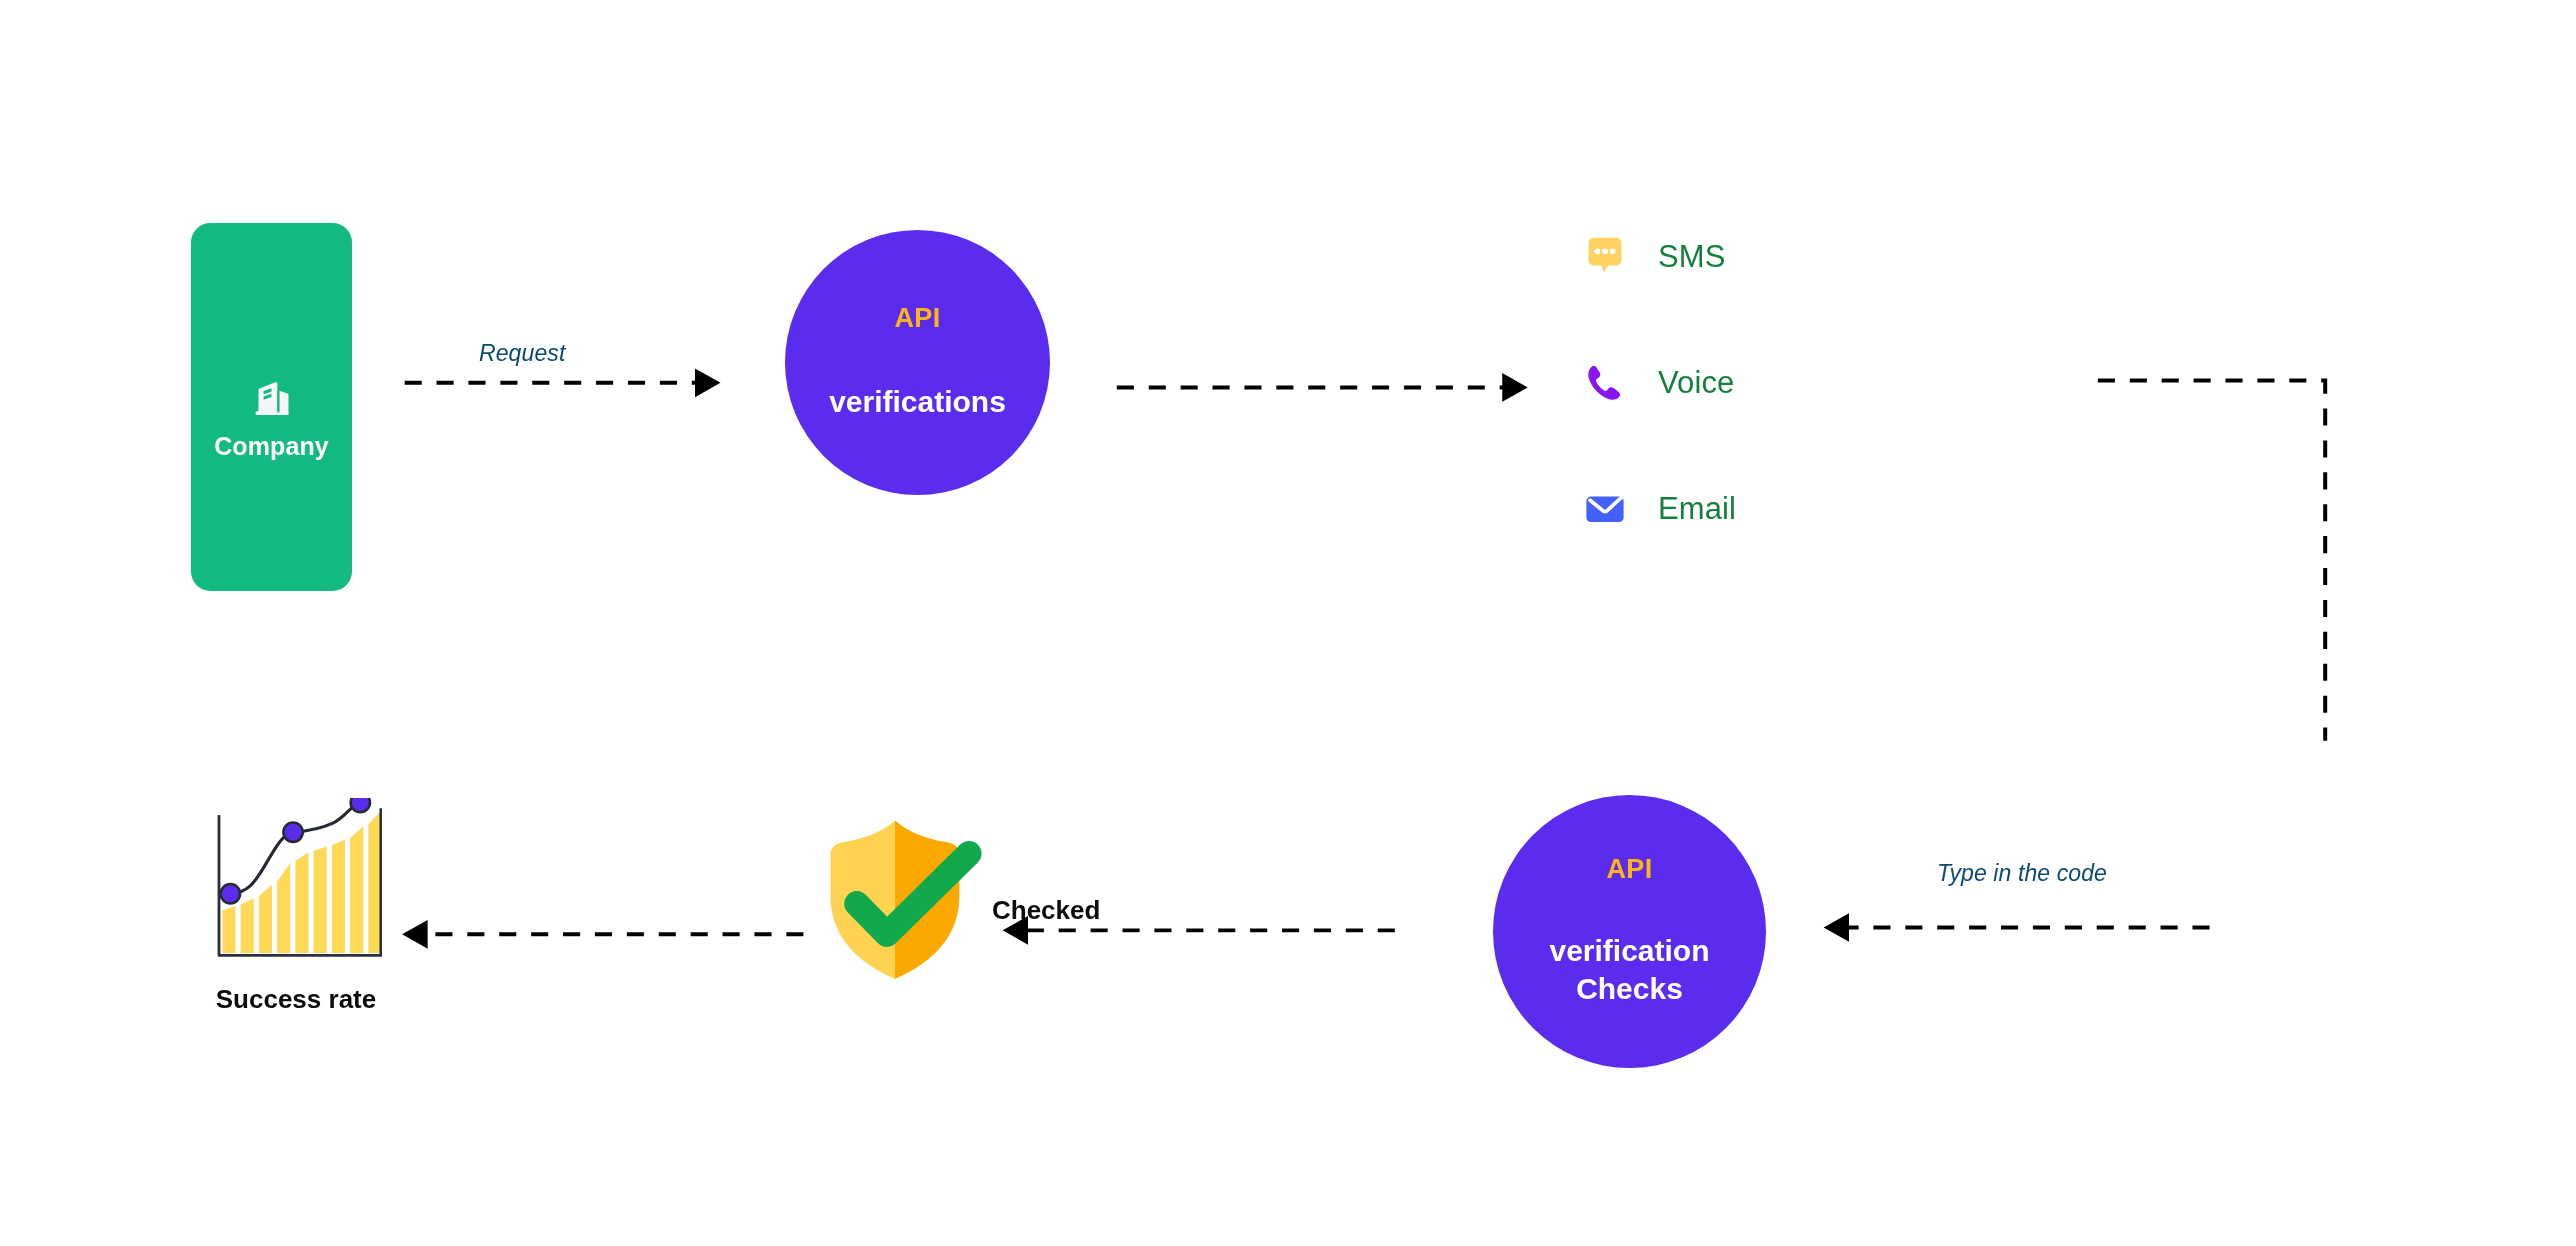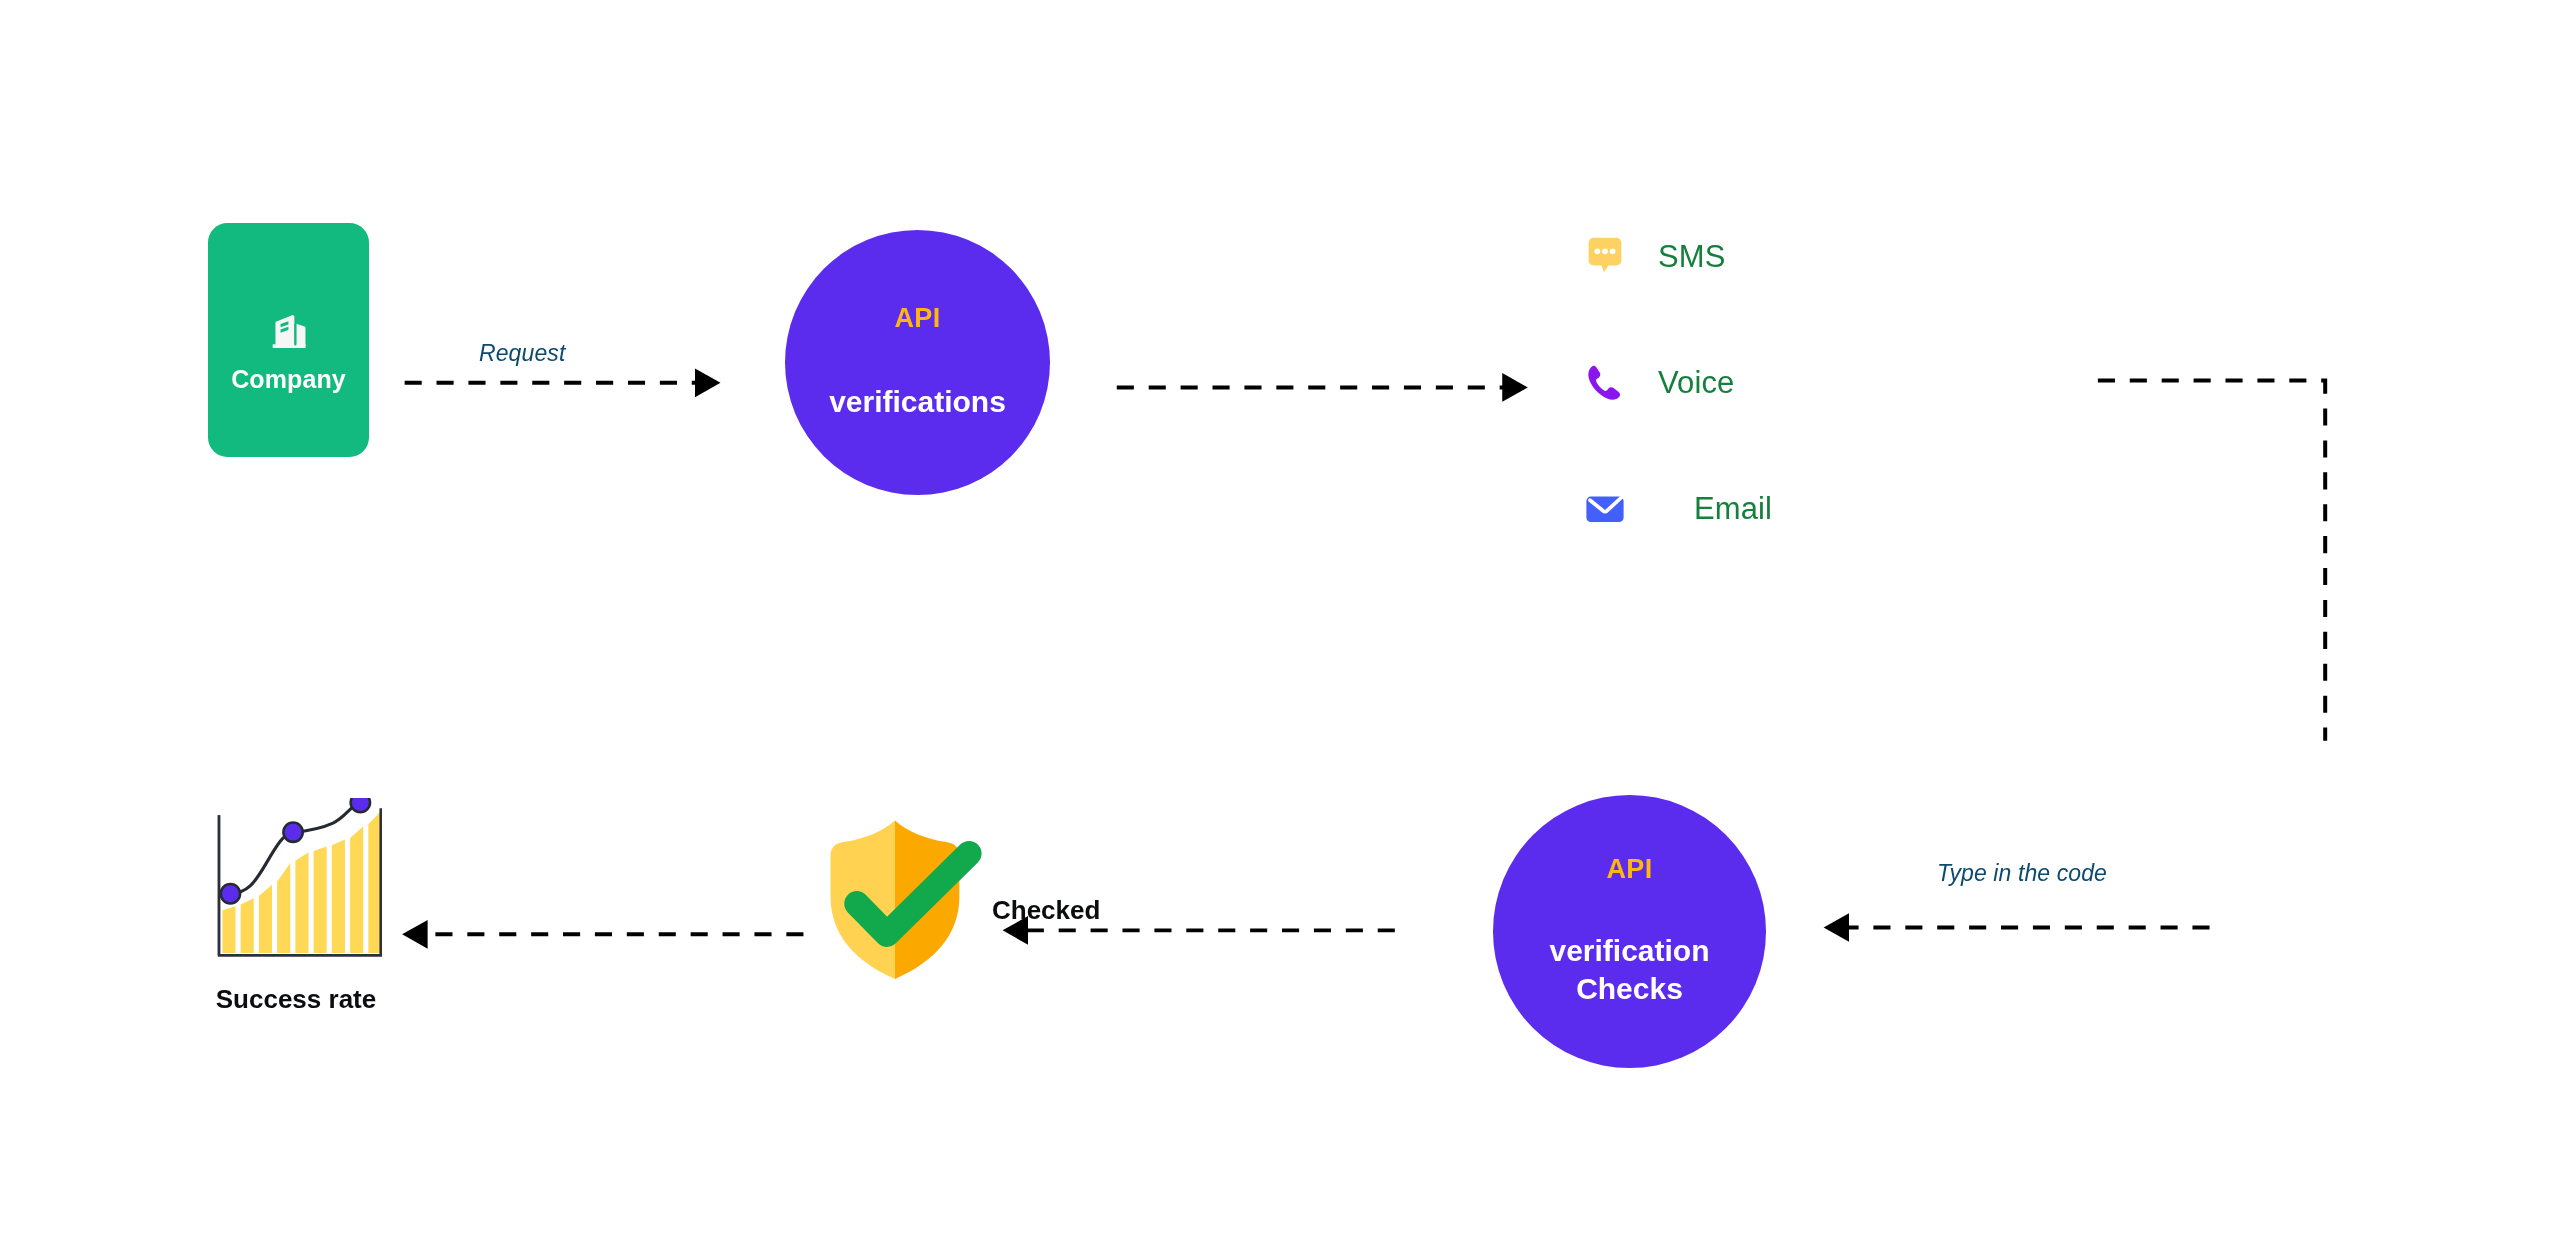--- a/index.html
+++ b/index.html
@@ -36,21 +36,21 @@
   }
   .device-card .card-label {
     color: #ffffff;
     font-size: 25px;
     font-weight: 700;
     letter-spacing: 0.1px;
     margin-top: 15px;
     text-align: center;
   }
 
-  #company-card { left: 208px;  top: 223px;  width: 161px; height: 234px; }
+  #company-card { left: 191px;  top: 223px;  width: 161px; height: 368px; }
   #company-card .card-icon { margin-top: 23px; }
   #company-card .card-label { margin-top: 12.5px; }
 
   #user-card    { left: 2245px; top: 742px; width: 161px; height: 325px; }
   #user-card .card-icon { margin-top: 17px; }
   #user-card .card-label { margin-top: 13.7px; }
 
   
   .api-circle {
     position: absolute;
@@ -86,21 +86,21 @@
     left: 1579px;
     top: 222px;
     width: 319px;
   }
   .channel-row {
     display: flex;
     align-items: center;
     height: 70px;
     margin-bottom: 56px;
   }
-  .channel-row:last-child { margin-bottom: 0; gap: 36px; }
+  .channel-row:last-child { margin-bottom: 0; }
   .channel-icon {
     width: 52px;
     height: 52px;
     display: flex;
     align-items: center;
     justify-content: center;
     flex: 0 0 52px;
     line-height: 0;
   }
   .channel-label {

